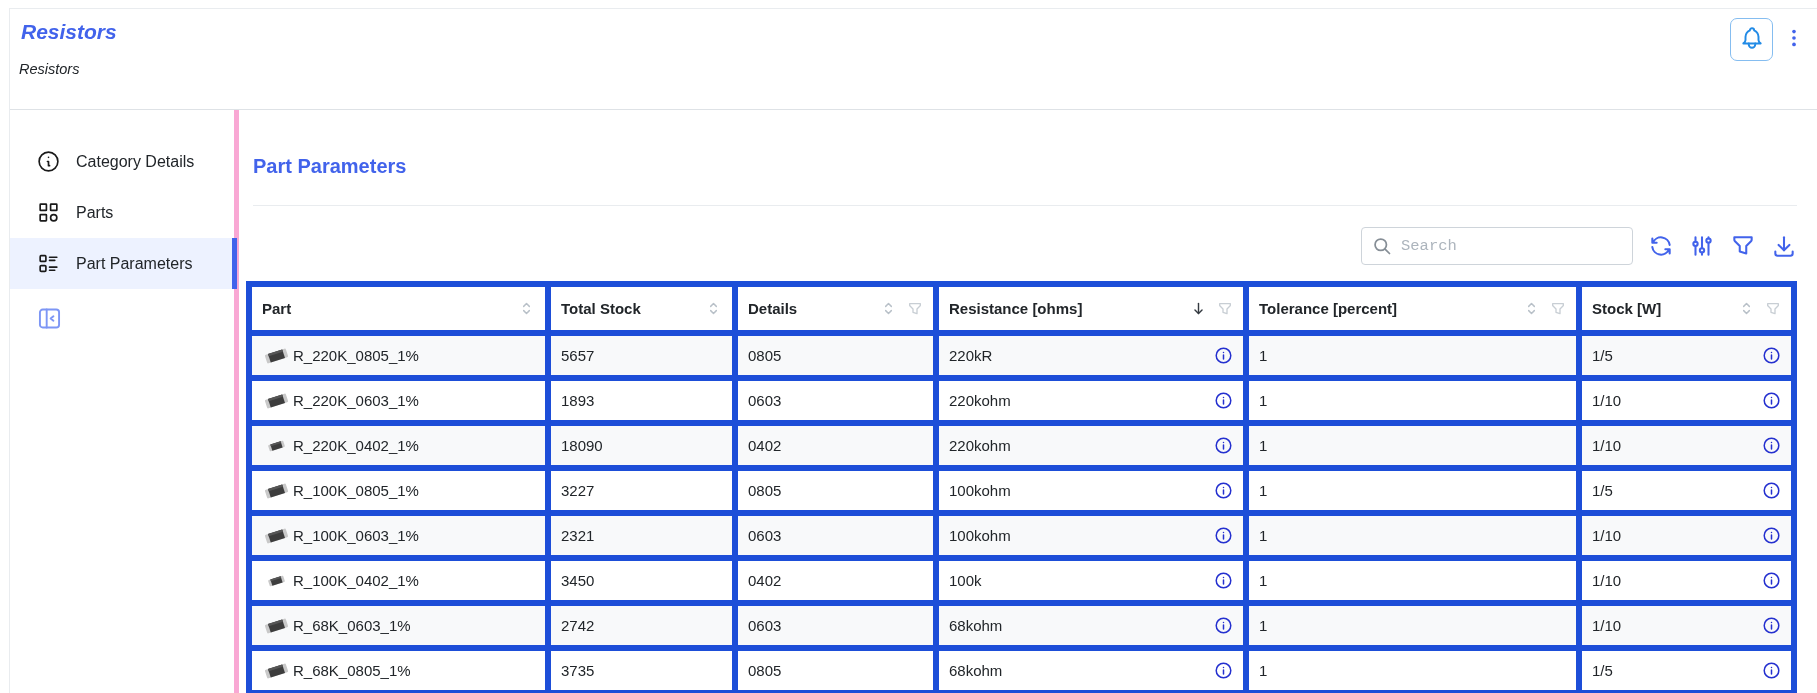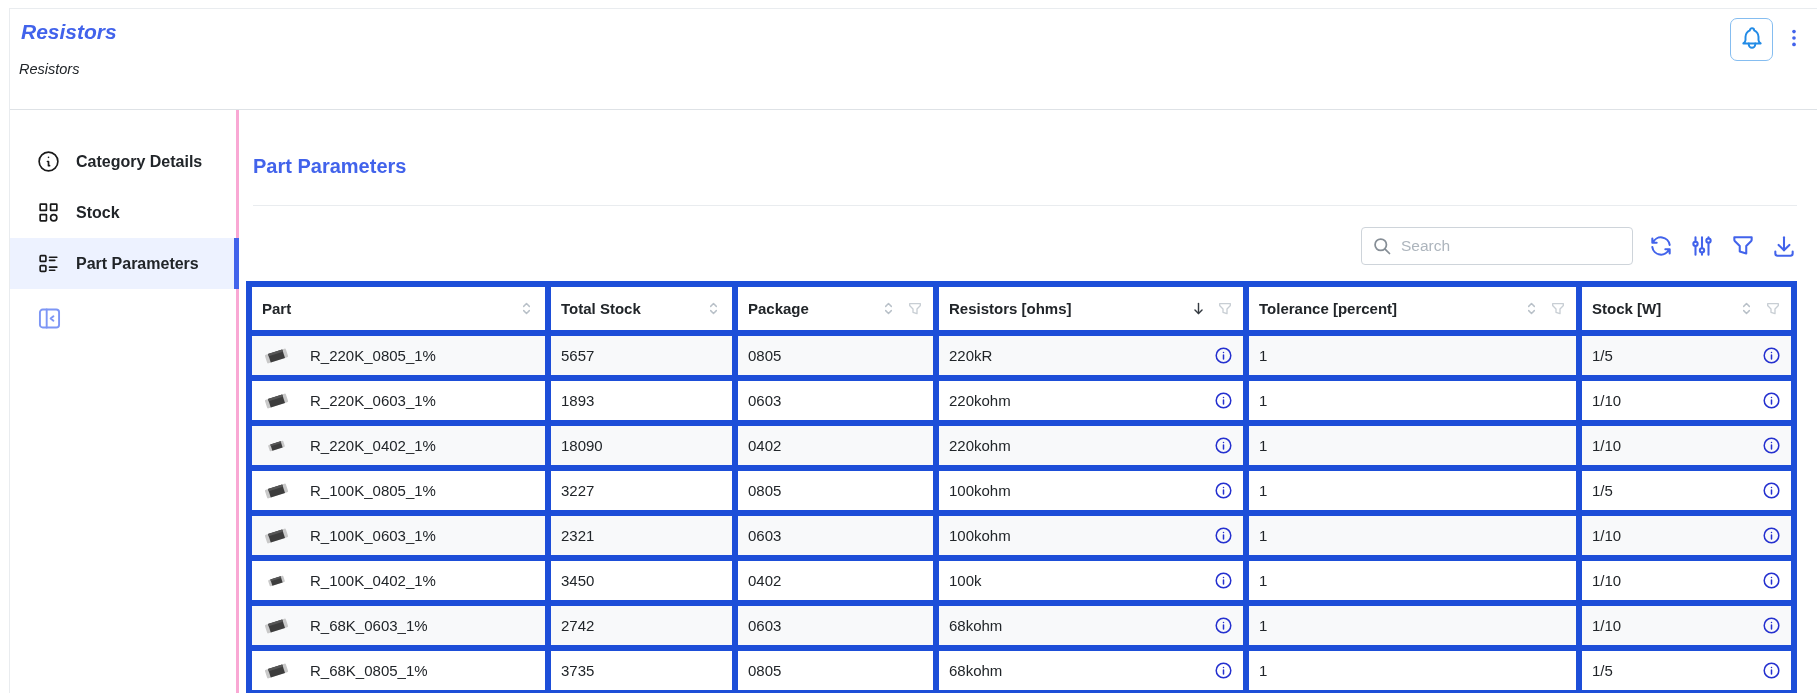--- a/index.html
+++ b/index.html
@@ -16,59 +16,59 @@
   .bell-btn { position:absolute; right:44px; top:9px; width:43px; height:43px;
               border:1px solid #85bdf0; border-radius:7px; background:#fff;
               display:flex; align-items:center; justify-content:center; color:#228be6; cursor:pointer; }
   .menu-dots { position:absolute; right:12px; top:20px; width:22px; height:22px;
                display:flex; align-items:center; justify-content:center; color:#4263eb; cursor:pointer; }
 
   
   .panel { display:flex; height:583px; }
 
   
-  .sidebar { width:229px; border-right:3px solid #f9a8d4; padding-top:26px; flex:none;font-weight:bold; }
+  .sidebar { width:229px; border-right:5px solid #f9a8d4; padding-top:26px; flex:none; }
   .nav-item { position:relative; height:51px; display:flex; align-items:center; gap:15px;
               padding-left:26px; font-size:16px; cursor:pointer; }
   .nav-item .nico { width:25px; height:25px; color:#1a1a1a; flex:none; }
   .nav-item.active { background:#edf2ff; }
   .nav-item.active::after { content:""; position:absolute; right:-3px; top:0; bottom:0;
                             width:5px; background:#4263eb; }
   .collapse-btn { margin:16px 0 0 26px; width:27px; height:27px; color:#7d96f5; cursor:pointer; }
 
   
   .main { flex:1; padding-top:45px; }
   .section-title { margin-left:14px; font-size:20px; font-weight:700; color:#4263eb; }
   .divider { height:1px; background:#e9ecef; margin:27px 27px 0 14px; }
 
   .toolbar { display:flex; justify-content:flex-end; align-items:center; gap:15px;
              margin:21px 27px 0 0; }
   .search-box { width:272px; height:38px; border:1px solid #ced4da; border-radius:4px;
                 display:flex; align-items:center; padding:0 10px; gap:8px; background:#fff; }
   .search-box .sico { width:21px; height:21px; color:#868e96; flex:none; }
   .search-box input { border:none; outline:none; flex:1; font-size:15.5px;
-                      font-family:Liberation Sans, sans-serif; color:#0c4a6e; }
+                      font-family:Liberation Mono, monospace; color:#0c4a6e; }
   .search-box input::placeholder { color:#adb5bd; }
   .tool-btn { width:26px; height:26px; color:#4263eb; cursor:pointer; background:none; border:none; padding:0; }
   .tool-btn svg { width:26px; height:26px; }
 
   
   .table-wrap { margin:16px 27px 0 7px; }
   table { width:100%; border-collapse:collapse; table-layout:fixed; }
   th, td { border:6px solid #1d4ed8; padding:0 10px; text-align:left; overflow:hidden; white-space:nowrap; }
   th { height:49px; font-size:15px; font-weight:700; background:#fff; cursor:pointer; }
   td { height:45px; font-size:15px; }
   tbody tr:nth-child(odd) td { background:#f8f9fa; }
   .th-inner { display:flex; align-items:center; width:100%; }
   .th-inner .lbl { flex:none; }
   .th-inner .sp { flex:1; }
   .icon-sort { width:17px; height:17px; color:#b8c0c8; flex:none; }
   .icon-sort-active { width:17px; height:17px; color:#343a40; flex:none; }
   .icon-funnel { width:16px; height:16px; color:#c8ced4; flex:none; margin-left:10px; }
-  .cell-part { display:flex; align-items:center; gap:20px; }
+  .cell-part { display:flex; align-items:center; gap:3px; }
   .thumb { width:28px; height:20px; display:flex; align-items:center; justify-content:center; flex:none; }
   .thumb.small svg { transform:scale(.72); }
   .cell-flex { display:flex; align-items:center; justify-content:space-between;gap:8px; }
   .info-btn { width:19px; height:19px; color:#2430cf; cursor:pointer; flex:none; }
 </style>
 </head>
 <body>
 
 <div class="app">
 
@@ -109,21 +109,21 @@
       </div>
       <div class="nav-item">
         <span class="nico">
           <svg viewBox="0 0 24 24" fill="none" stroke="currentColor" stroke-width="1.6" stroke-linecap="round" stroke-linejoin="round">
             <rect x="4" y="4" width="6" height="6" rx="0.5"></rect>
               <rect x="14" y="4" width="6" height="6" rx="0.5"></rect>
               <rect x="4" y="14" width="6" height="6" rx="0.5"></rect>
               <circle cx="17" cy="17" r="3"></circle>
           </svg>
         </span>
-        <span>Stock</span>
+        <span>Parts</span>
       </div>
       <div class="nav-item active">
         <span class="nico">
           <svg viewBox="0 0 24 24" fill="none" stroke="currentColor" stroke-width="1.6" stroke-linecap="round" stroke-linejoin="round">
             <rect x="4" y="4.5" width="5.5" height="5.5" rx="1"></rect>
               <rect x="4" y="14" width="5.5" height="5.5" rx="1"></rect>
             <path d="M13 6h7M13 9h5"></path>
               <path d="M13 15.5h7M13 18.5h5"></path>
           </svg>
         </span>
@@ -223,38 +223,38 @@
                   <span class="icon-sort">
                     <svg viewBox="0 0 24 24" fill="none" stroke="currentColor" stroke-width="2" stroke-linecap="round" stroke-linejoin="round">
                         <path d="M8 9l4-4l4 4"></path>
                         <path d="M8 15l4 4l4-4"></path>
                       </svg>
                   </span>
                 </span>
               </th>
               <th>
                 <span class="th-inner">
-                  <span class="lbl">Package</span>
+                  <span class="lbl">Details</span>
                     <span class="sp"></span>
                   <span class="icon-sort">
                     <svg viewBox="0 0 24 24" fill="none" stroke="currentColor" stroke-width="2" stroke-linecap="round" stroke-linejoin="round">
                         <path d="M8 9l4-4l4 4"></path>
                         <path d="M8 15l4 4l4-4"></path>
                       </svg>
                   </span>
                   <span class="icon-funnel">
                     <svg viewBox="0 0 24 24" fill="none" stroke="currentColor" stroke-width="2" stroke-linecap="round" stroke-linejoin="round">
                         <path d="M4 4h16v2.2a2 2 0 0 1-.6 1.4L15 12v7l-6-2v-5L4.6 7.6A2 2 0 0 1 4 6.2V4z"></path>
                       </svg>
                   </span>
                 </span>
               </th>
               <th>
                 <span class="th-inner">
-                  <span class="lbl">Resistors [ohms]</span>
+                  <span class="lbl">Resistance [ohms]</span>
                     <span class="sp"></span>
                   <span class="icon-sort-active">
                     <svg viewBox="0 0 24 24" fill="none" stroke="currentColor" stroke-width="2" stroke-linecap="round" stroke-linejoin="round">
                         <path d="M12 5v14"></path>
                         <path d="M17 14l-5 5l-5-5"></path>
                       </svg>
                   </span>
                   <span class="icon-funnel">
                     <svg viewBox="0 0 24 24" fill="none" stroke="currentColor" stroke-width="2" stroke-linecap="round" stroke-linejoin="round">
                         <path d="M4 4h16v2.2a2 2 0 0 1-.6 1.4L15 12v7l-6-2v-5L4.6 7.6A2 2 0 0 1 4 6.2V4z"></path>

